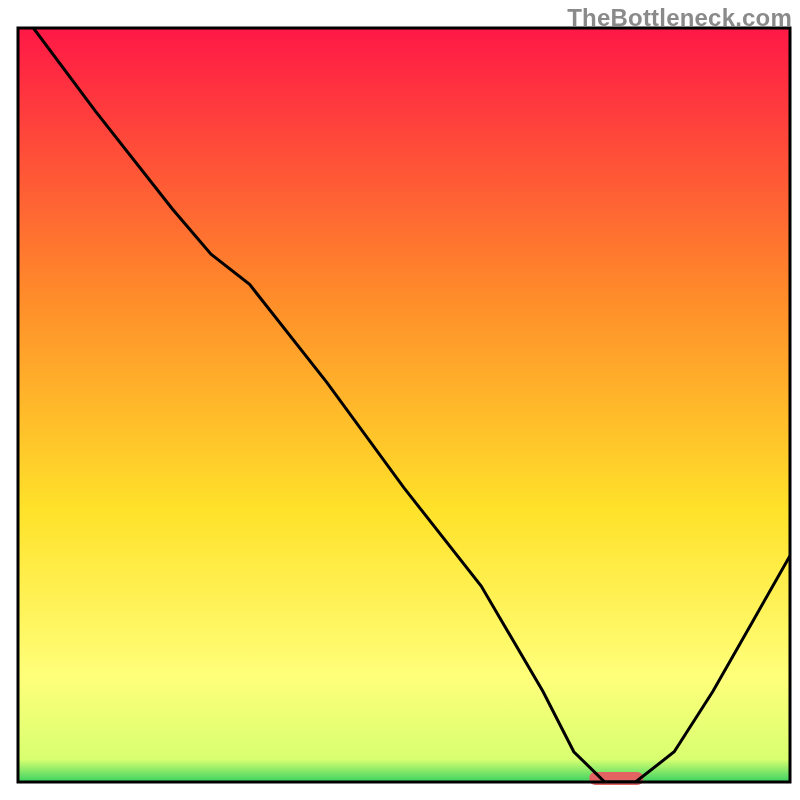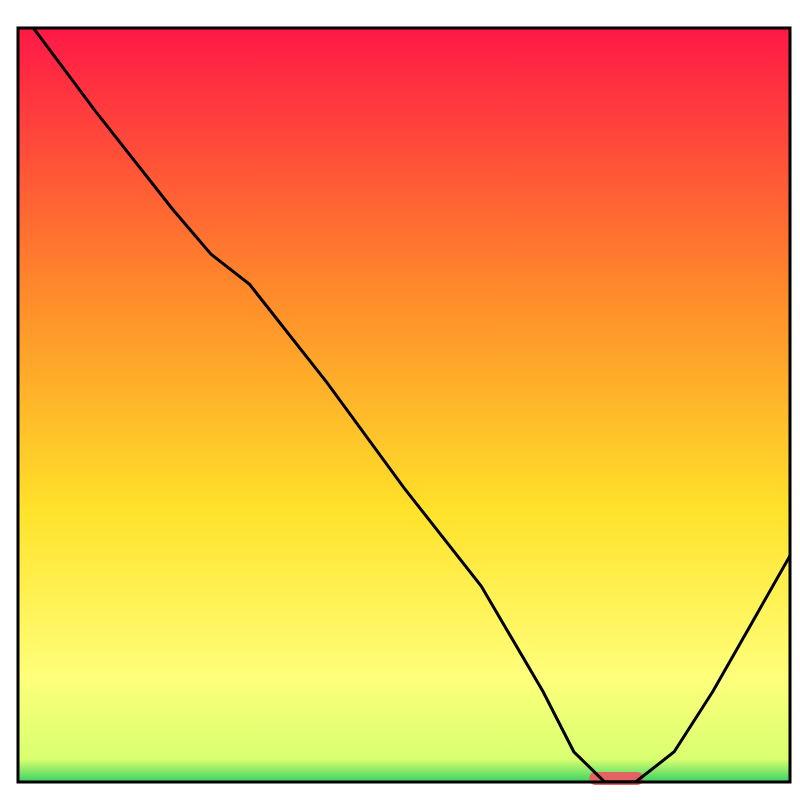--- a/index.html
+++ b/index.html
@@ -29,20 +29,21 @@
   svg {
     position: absolute;
     top: 0;
     left: 0;
   }
 </style>
 </head>
 <body>
 
 <div id="chart-container">
+  <div id="watermark">TheBottleneck.com</div>
   <svg id="chart-svg" width="800" height="800" viewBox="0 0 800 800">
     <defs>
       <linearGradient id="bg-grad" x1="0" y1="0" x2="0" y2="1">
         <stop id="g0" offset="0%" stop-color="#ff1846"></stop>
         <stop id="g1" offset="35%" stop-color="#ff8a2a"></stop>
         <stop id="g2" offset="64%" stop-color="#ffe22a"></stop>
         <stop id="g3" offset="86%" stop-color="#ffff7a"></stop>
         <stop id="g4" offset="97%" stop-color="#d8ff70"></stop>
         <stop id="g5" offset="100%" stop-color="#39d262"></stop>
       </linearGradient>

